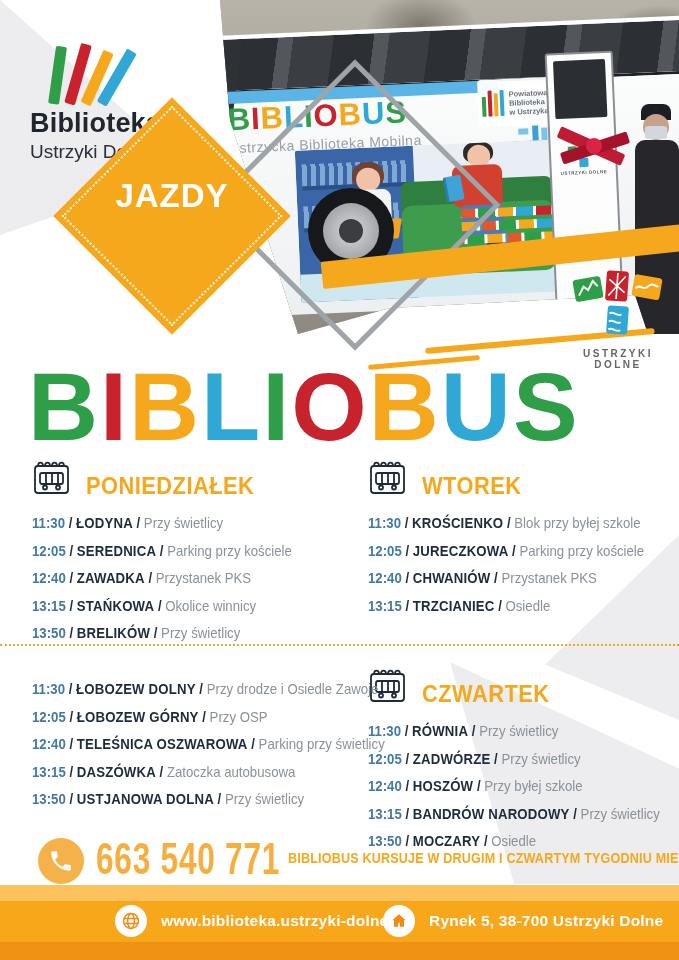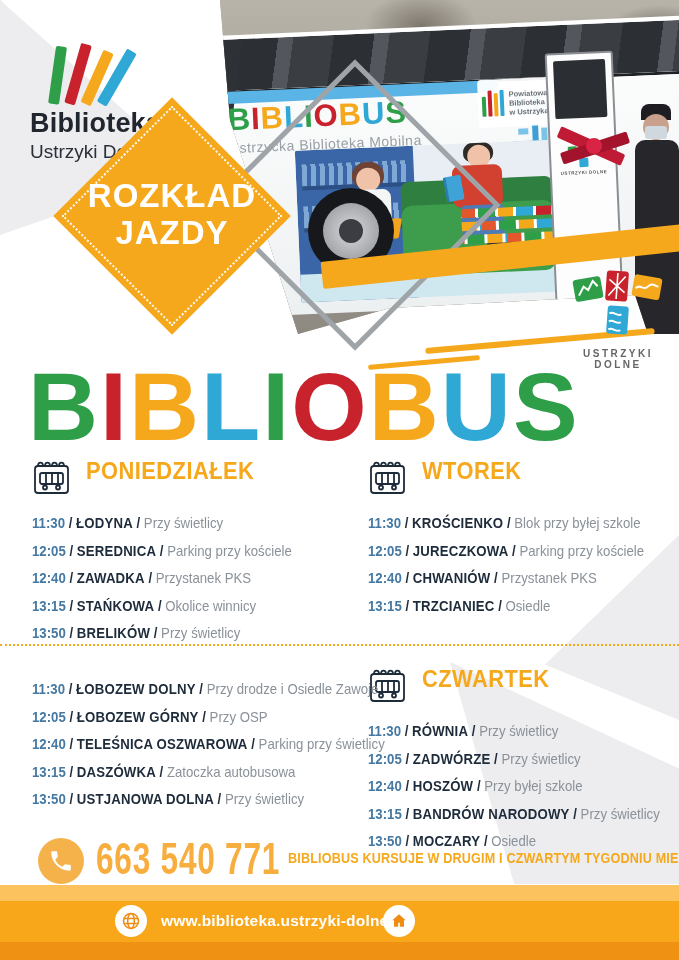--- a/index.html
+++ b/index.html
@@ -118,21 +118,21 @@
   .city-logo { left:566px; top:268px; width:104px; z-index:5; text-align:center; }
   .city-label { margin-top:4px; font-size:10px; letter-spacing:2.5px; color:#666; font-weight:700; }
 
   
   .main-title { left:28px; top:358px; z-index:5; font-size:97px; font-weight:700; line-height:1;
     letter-spacing:2px; white-space:nowrap; }
 
   
   .schedule-grid { left:32px; top:458px; width:645px; z-index:5; display:grid;
     grid-template-columns:336px 1fr; grid-template-rows:208px auto; }
-  .day-head { display:flex; align-items:flex-start; gap:14px; }
+  .day-head { display:flex; align-items:flex-end; gap:14px; }
   .day-name { color:var(--orange,#F6A81C); font-size:23px; font-weight:700; letter-spacing:.5px;
     transform:scaleX(.95); transform-origin:0 50%; white-space:nowrap; }
   .rows { margin-top:9px; transform:scaleX(.88); transform-origin:0 0; }
   .row { font-size:15px; line-height:27.5px; white-space:nowrap; }
   .row .t { color:var(--time_blue,#4579A3); font-weight:700; }
   .row .sep { color:var(--dark,#1D2B3A); font-weight:700; }
   .row .p { color:var(--dark,#1D2B3A); font-weight:700; letter-spacing:.2px; }
   .row .d { color:var(--gray_text,#8A9199); }
   .divider { left:0; top:644px; width:679px; height:0; border-top:2px dotted var(--orange,#F6A81C); z-index:5; }
 
@@ -261,21 +261,20 @@
       <div class="man-beanie"></div>
         <div class="man-face"></div>
         <div class="man-mask"></div>
         <div class="man-jacket"></div>
     </div>
   </div>
 
   <div class="abs outline-square"></div>
   <div class="abs diamond"></div>
   <div class="abs badge-text">
-    <div>ROZKŁAD</div>
     <div>JAZDY</div>
   </div>
 
   <div class="abs band"></div>
   <div class="abs lineA"></div>
   <div class="abs lineB"></div>
 
   <div class="abs city-logo">
     <svg width="96" height="72" viewBox="0 0 96 72">
       <g transform="rotate(-10 18 21)">
@@ -412,15 +411,16 @@
       </svg>
     </span>
     <span class="f-text">www.biblioteka.ustrzyki-dolne.pl</span>
   </div>
   <div class="footer-item addr">
     <span class="f-circle">
       <svg width="20" height="20" viewBox="0 0 24 24">
         <path fill="#F08C12" d="M12 4 4 11h2v8h5v-5h2v5h5v-8h2z"></path>
       </svg>
     </span>
+    <span class="f-text">Rynek 5, 38-700 Ustrzyki Dolne</span>
   </div>
 
 </div>
 
 </body></html>

